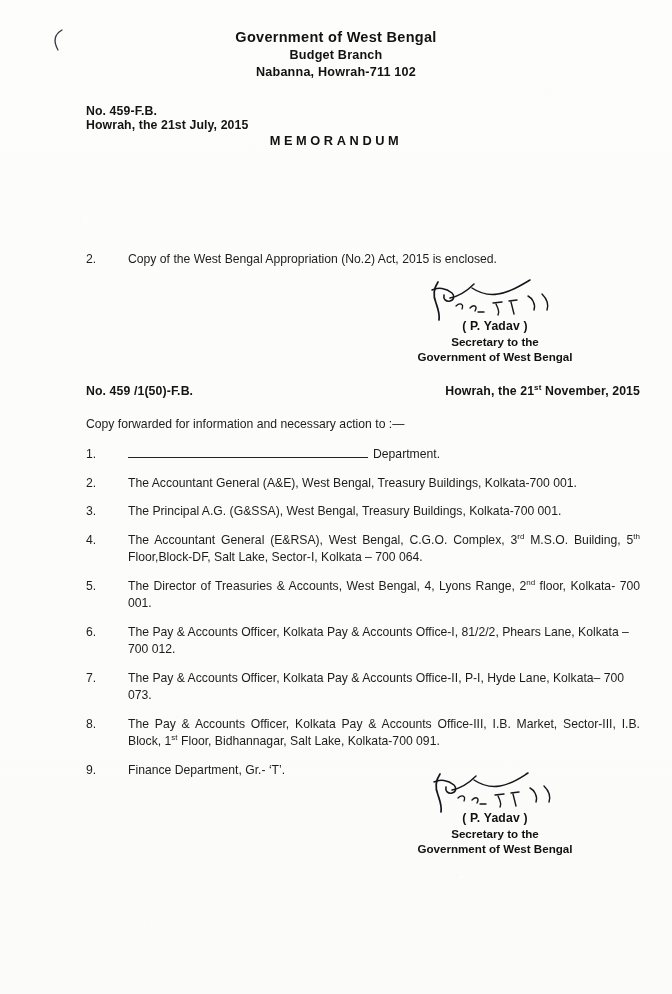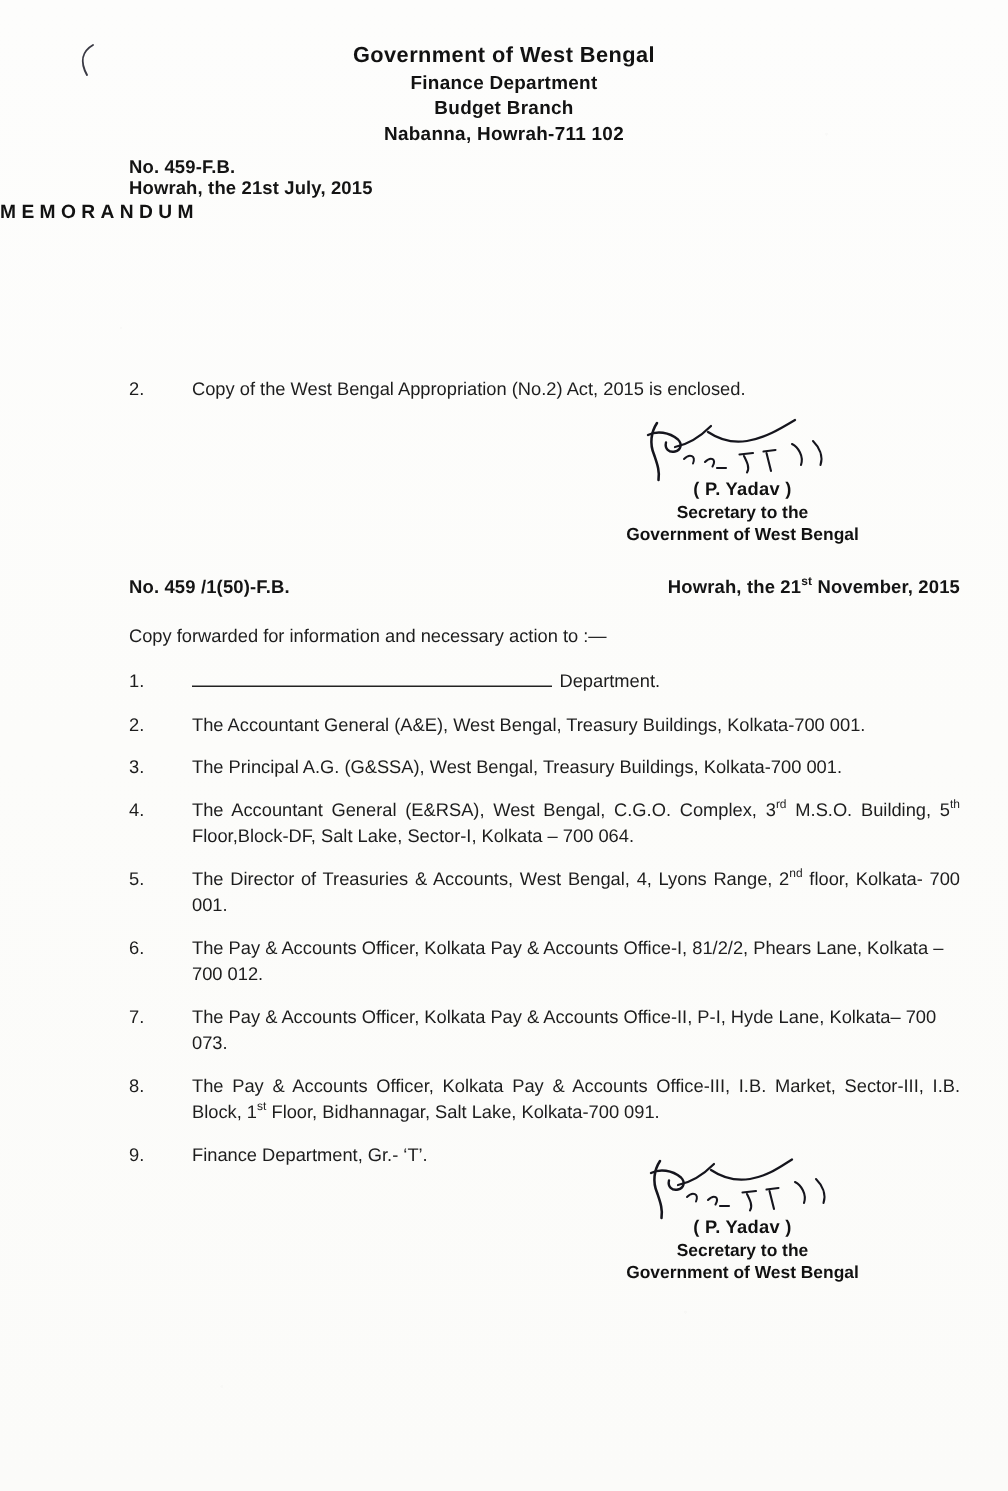--- a/index.html
+++ b/index.html
@@ -80,21 +80,21 @@
   .ref-no { letter-spacing: 0.1px; }
   .ref-place { letter-spacing: 0.1px; }
   sup.sup { font-size: 8px; vertical-align: super; line-height: 0; }
 
   
   .memo-title {
     position: absolute;
     left: 0;
     top: 133px;
     width: 672px;
-    text-align: left;
+    text-align: center;
     font-weight: bold;
     font-size: 12.8px;
     letter-spacing: 3.6px;
     color: #121212;
   }
 
   
   .para {
     position: absolute;
     left: 86px;
@@ -209,21 +209,20 @@
   <div class="content">
 
     <div class="pen-mark">
       <svg width="22" height="24" viewBox="0 0 22 24">
         <path d="M14 2 C 7 6, 5 13, 10 22" stroke="#3a3a44" stroke-width="1.3" fill="none" stroke-linecap="round"></path>
       </svg>
     </div>
 
     <div class="letterhead">
       <div class="lh-line lh-1">Government of West Bengal</div>
-      <div class="lh-line lh-2">Finance Department</div>
       <div class="lh-line lh-3">Budget Branch</div>
       <div class="lh-line lh-4">Nabanna, Howrah-711 102</div>
     </div>
 
     <div class="refline first">
       <div class="ref-no">No.  459-F.B.</div>
       <div class="ref-place">Howrah, the 21st July, 2015</div>
     </div>
 
     <div class="memo-title">MEMORANDUM</div>

